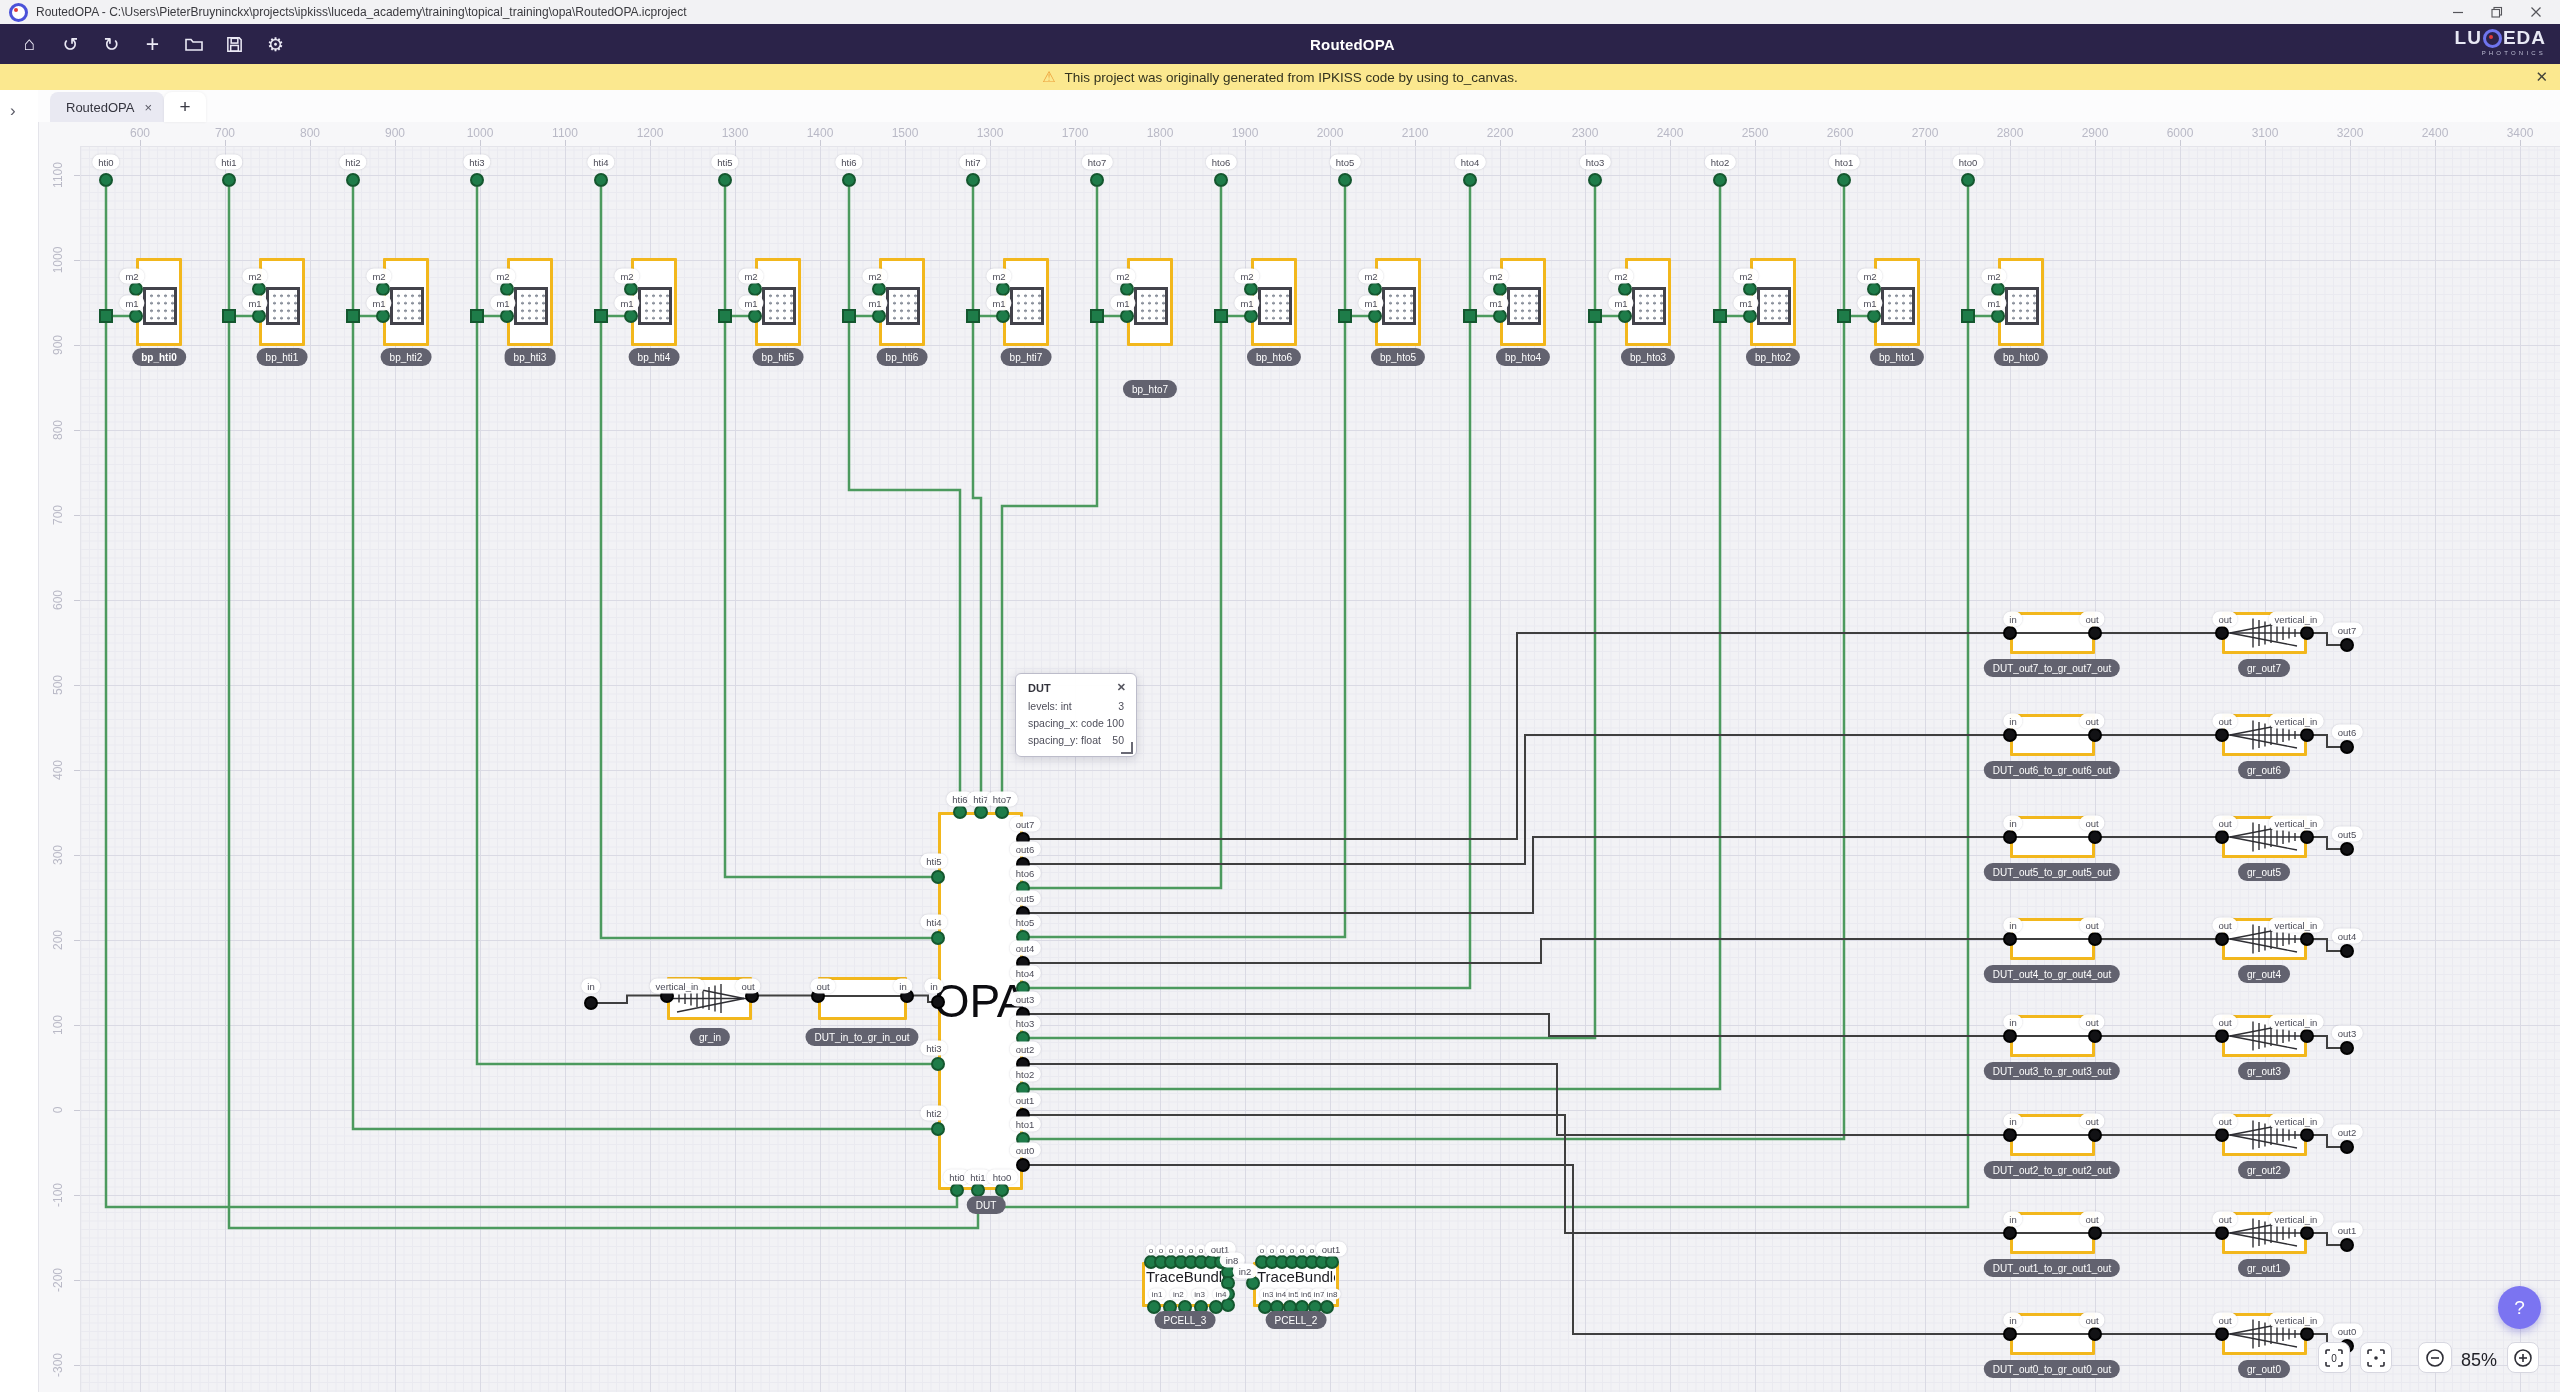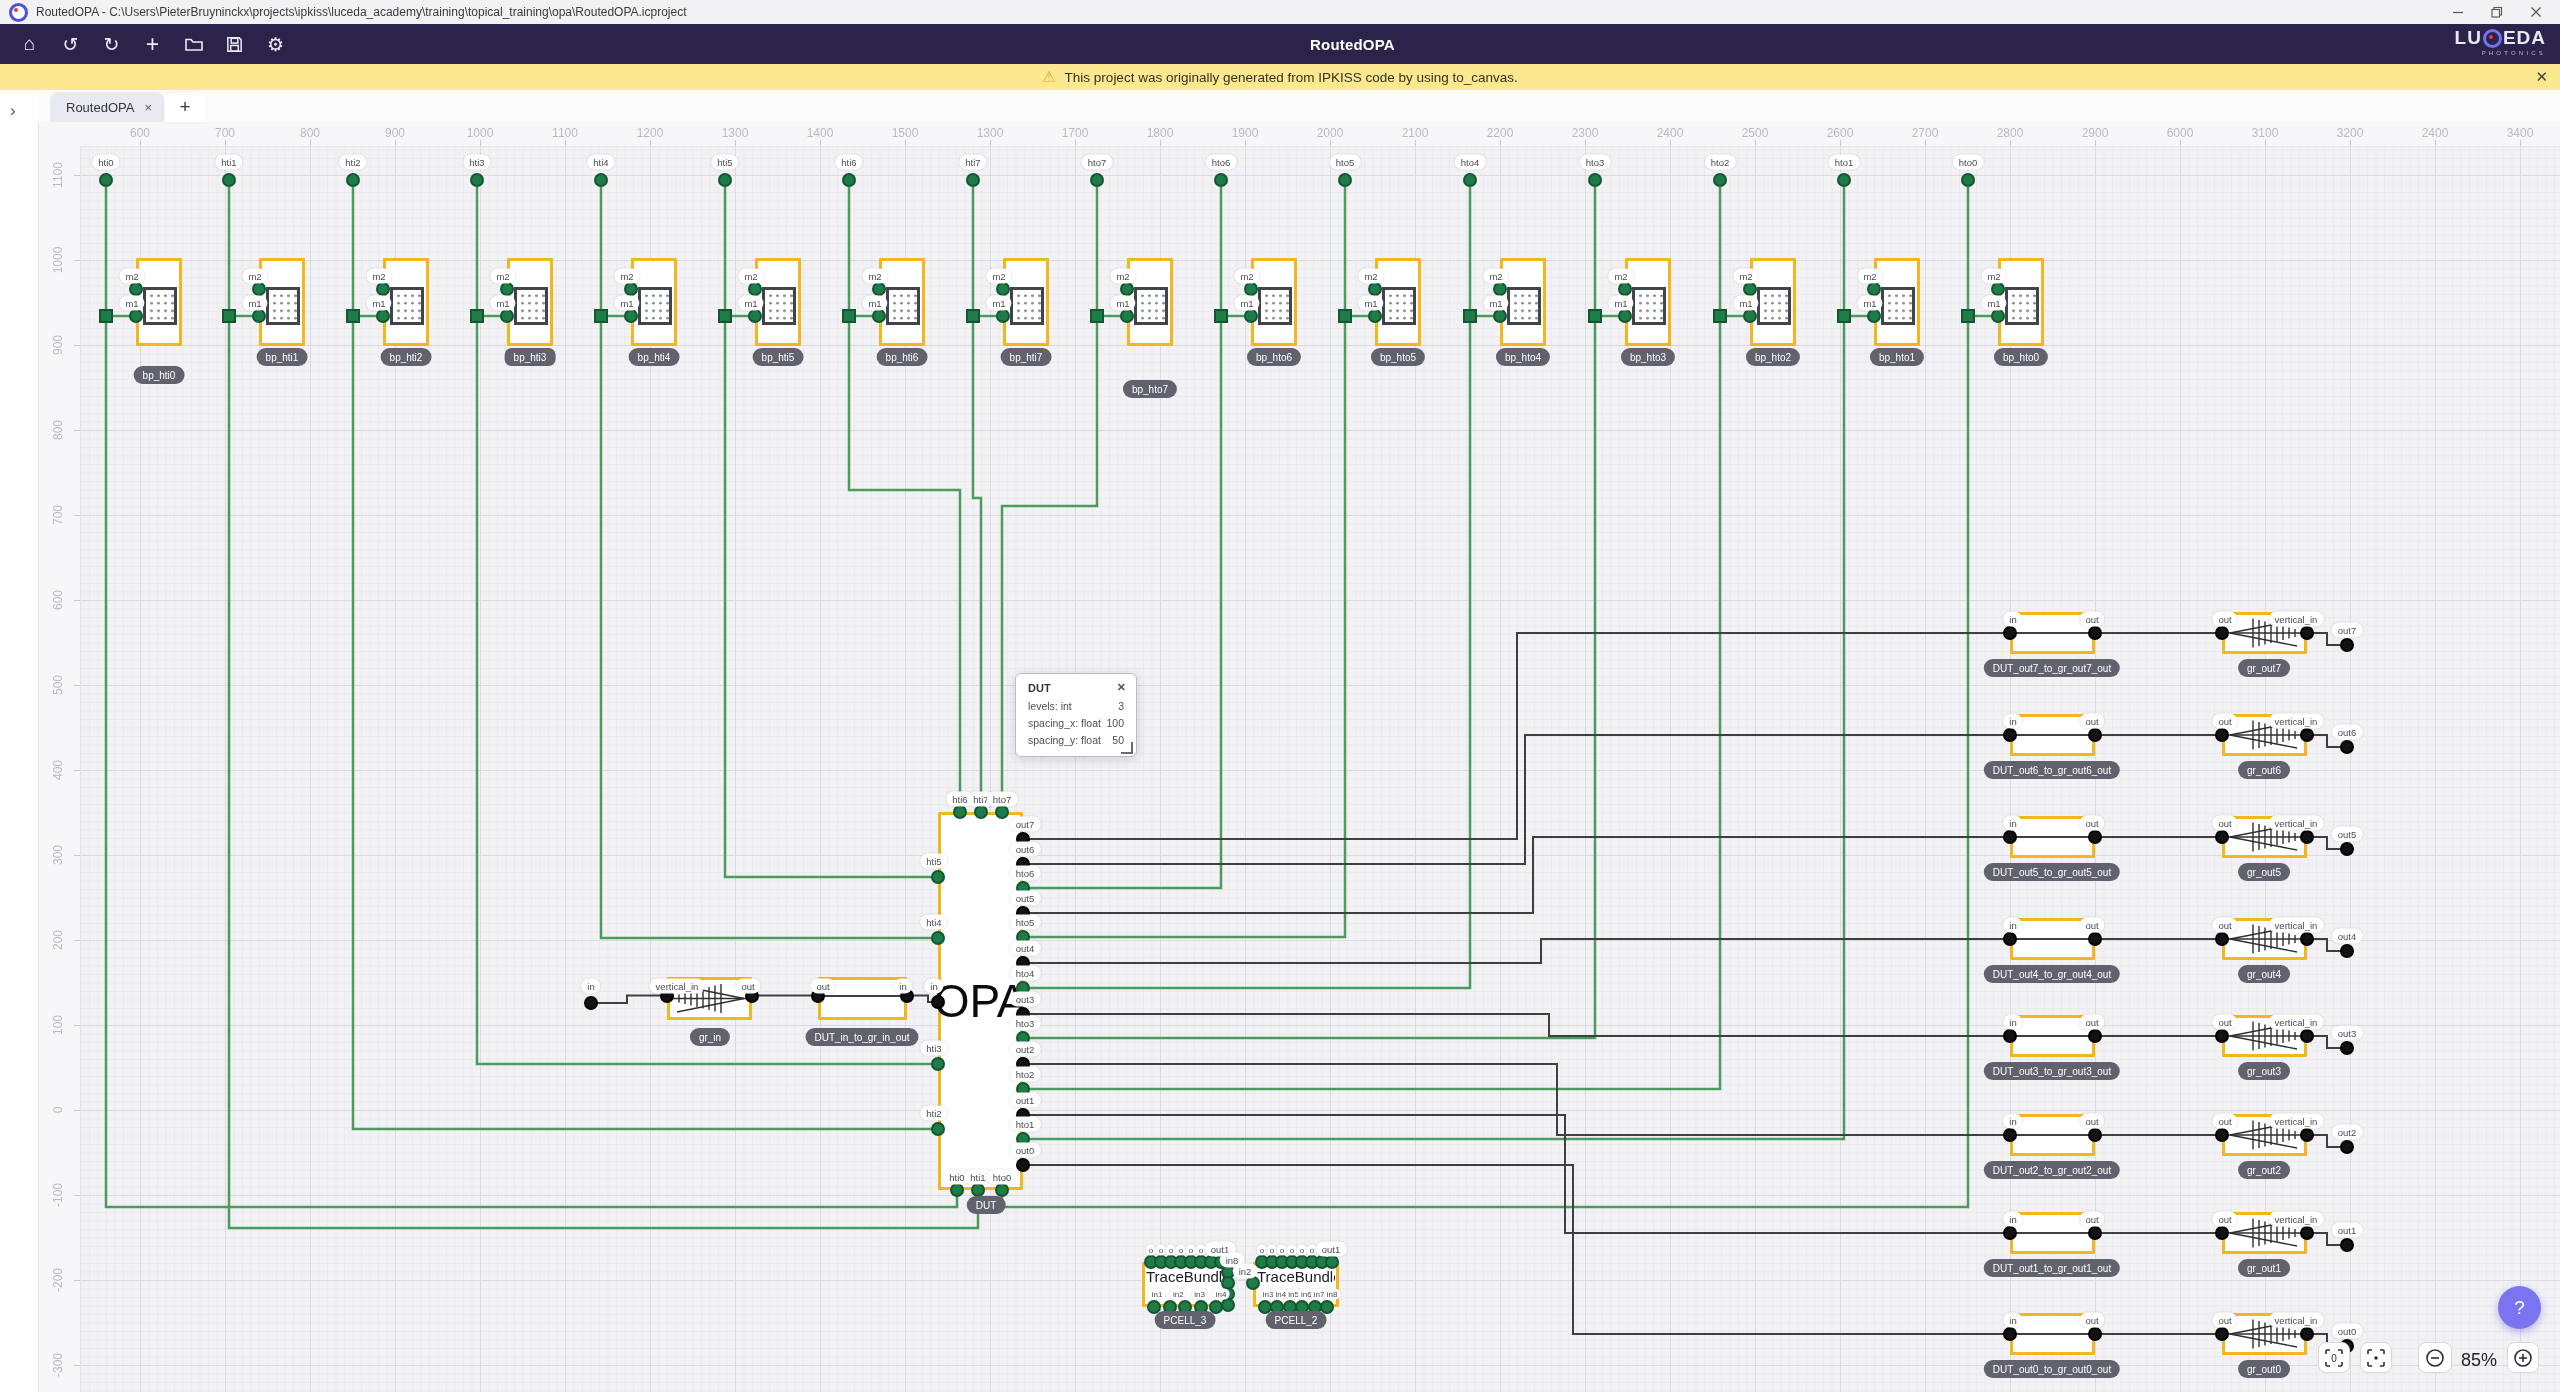--- a/index.html
+++ b/index.html
@@ -227,21 +227,21 @@
         </svg>
         <div class="ybox" style="left: 136px; top: 258px; width: 46px; height: 88px;"></div>
         <div class="padbox" style="left: 143px; top: 287px; width: 34px; height: 38px;"></div>
         <div class="port" style="left: 99px; top: 173px;"></div>
         <div class="pplabel" style="left: 106px; top: 162px;">hti0</div>
         <div class="junction" style="left: 99px; top: 309px;"></div>
         <div class="port" style="left: 129px; top: 282px;"></div>
         <div class="port" style="left: 129px; top: 309px;"></div>
         <div class="pplabel" style="left: 132px; top: 276px;">m2</div>
         <div class="pplabel" style="left: 132px; top: 303px;">m1</div>
-        <div class="pill" style="left: 159px; top: 375px;">bp_hti0</div>
+        <div class="pill" style="left: 159px; top: 357px; font-weight: bold;">bp_hti0</div>
         <div class="ybox" style="left: 259px; top: 258px; width: 46px; height: 88px;"></div>
         <div class="padbox" style="left: 266px; top: 287px; width: 34px; height: 38px;"></div>
         <div class="port" style="left: 222px; top: 173px;"></div>
         <div class="pplabel" style="left: 229px; top: 162px;">hti1</div>
         <div class="junction" style="left: 222px; top: 309px;"></div>
         <div class="port" style="left: 252px; top: 282px;"></div>
         <div class="port" style="left: 252px; top: 309px;"></div>
         <div class="pplabel" style="left: 255px; top: 276px;">m2</div>
         <div class="pplabel" style="left: 255px; top: 303px;">m1</div>
         <div class="pill" style="left: 282px; top: 357px;">bp_hti1</div>
@@ -779,21 +779,21 @@
         <div class="tooltip" style="left: 1015px; top: 673px; width: 120px; height: 82px;">
           <div class="tt-head">
             <span>DUT</span>
             <span class="tt-close">✕</span>
           </div>
           <div class="tt-row">
             <span>levels: int</span>
             <span>3</span>
           </div>
           <div class="tt-row">
-            <span>spacing_x: float</span>
+            <span>spacing_x: code</span>
             <span>100</span>
           </div>
           <div class="tt-row">
             <span>spacing_y: float</span>
             <span>50</span>
           </div>
           <div class="tt-resize"></div>
         </div>
         <div class="ctrlbtn" style="left: 2318px; top: 1342px; width: 32px;">
           <svg width="18" height="18" viewBox="0 0 18 18">

